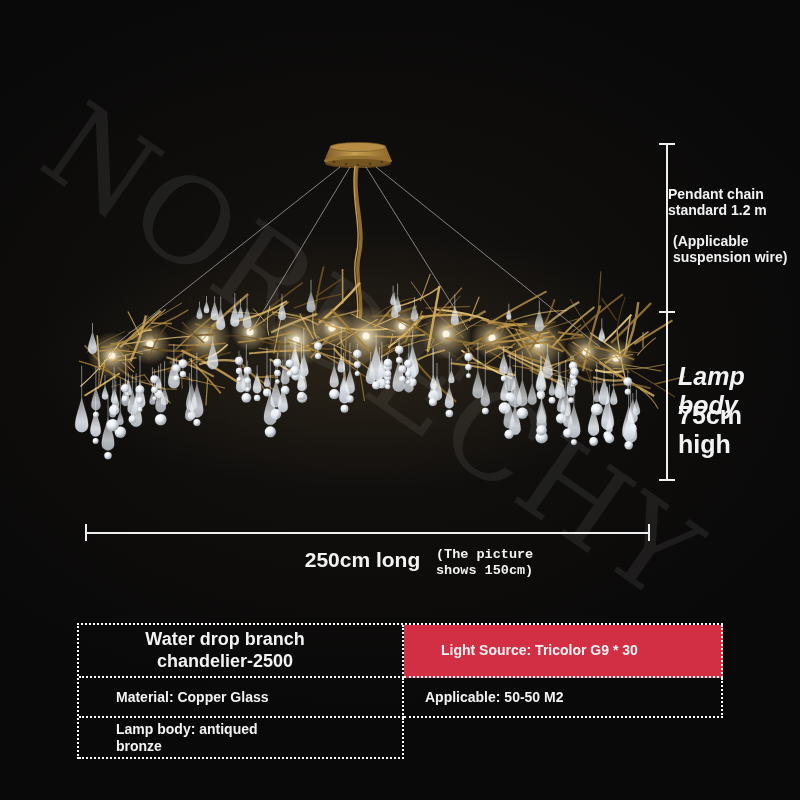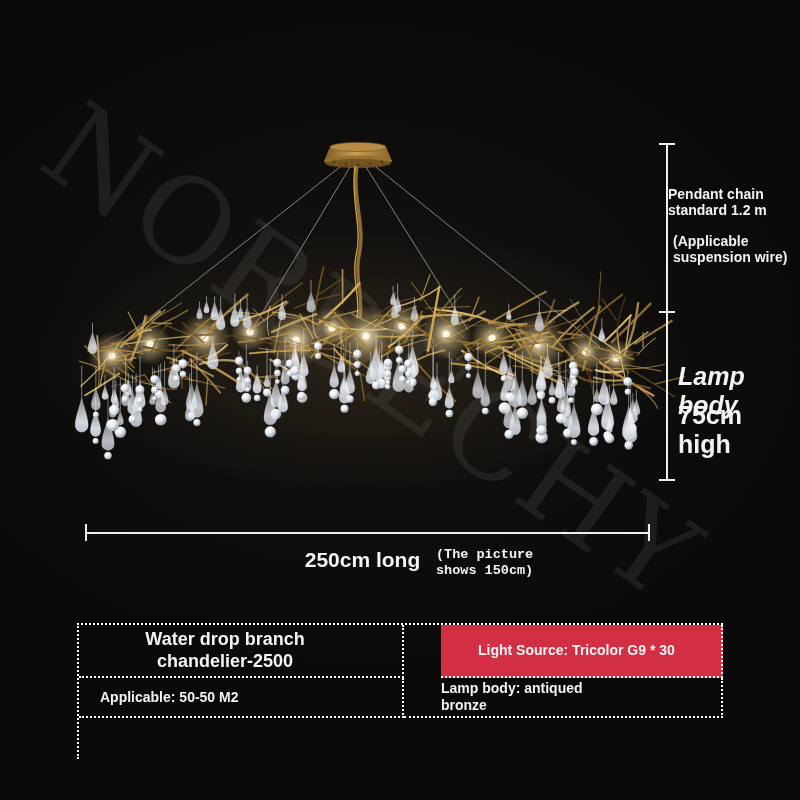--- a/index.html
+++ b/index.html
@@ -753,22 +753,25 @@
     <div class="dim" style="left:648px;top:524px;width:2px;height:17px;"></div>
 
     <div class="ann len-label">250cm long</div>
     <div class="ann len-note">(The picture shows 150cm)</div>
   </div>
 
   <div class="spec">
     <div class="cell c-l cell-title">
       <span>Water drop branch chandelier-2500</span>
     </div>
-    <div class="cell c-r cell-sm" id="highlight-cell" style="background: rgb(210, 46, 68); margin-left: 37px;">
+    <div class="cell c-r cell-sm" id="highlight-cell" style="background: rgb(210, 46, 68);">
       <span>Light Source: Tricolor G9 * 30</span>
+    </div>
+    <div class="cell c-r cell-sm">
+      <span>Material: Copper Glass</span>
     </div>
     <div class="cell c-l cell-sm">
       <span>Applicable: 50-50 M2</span>
     </div>
     <div class="cell c-r cell-sm">
       <span class="w-narrow">Lamp body: antiqued bronze</span>
     </div>
   </div>
 </div>
 

